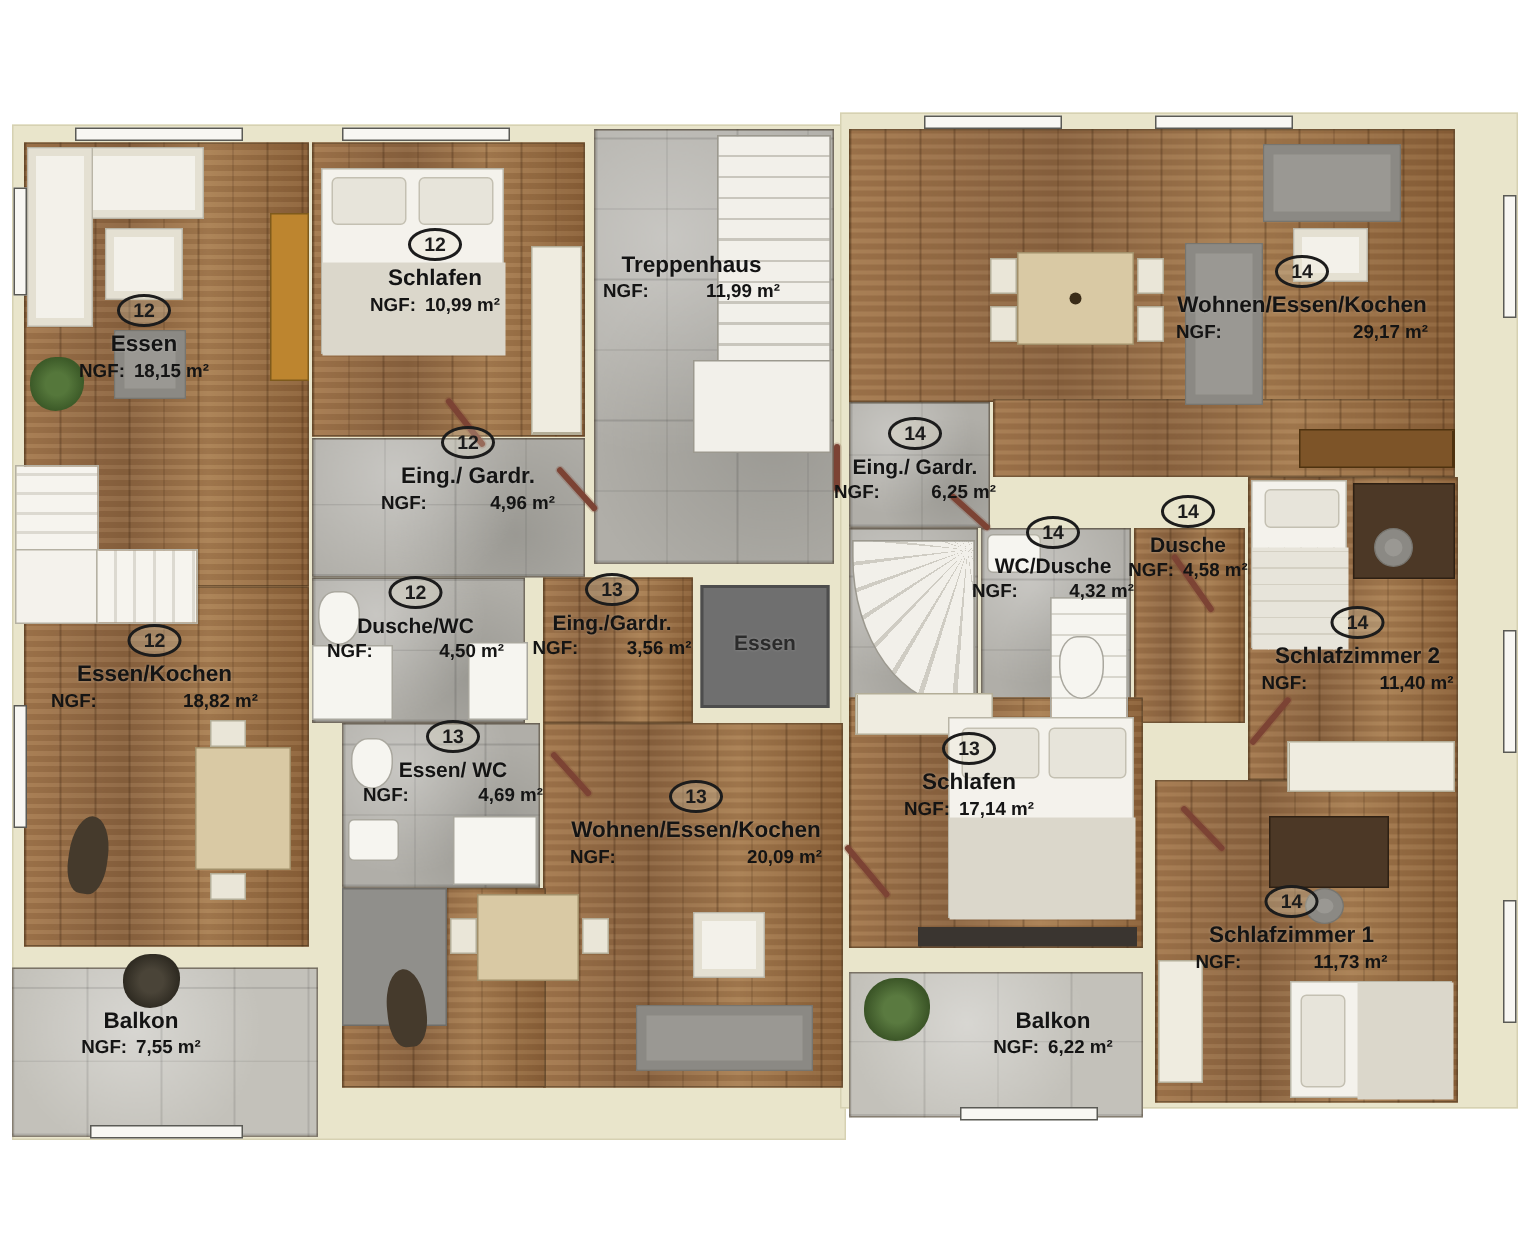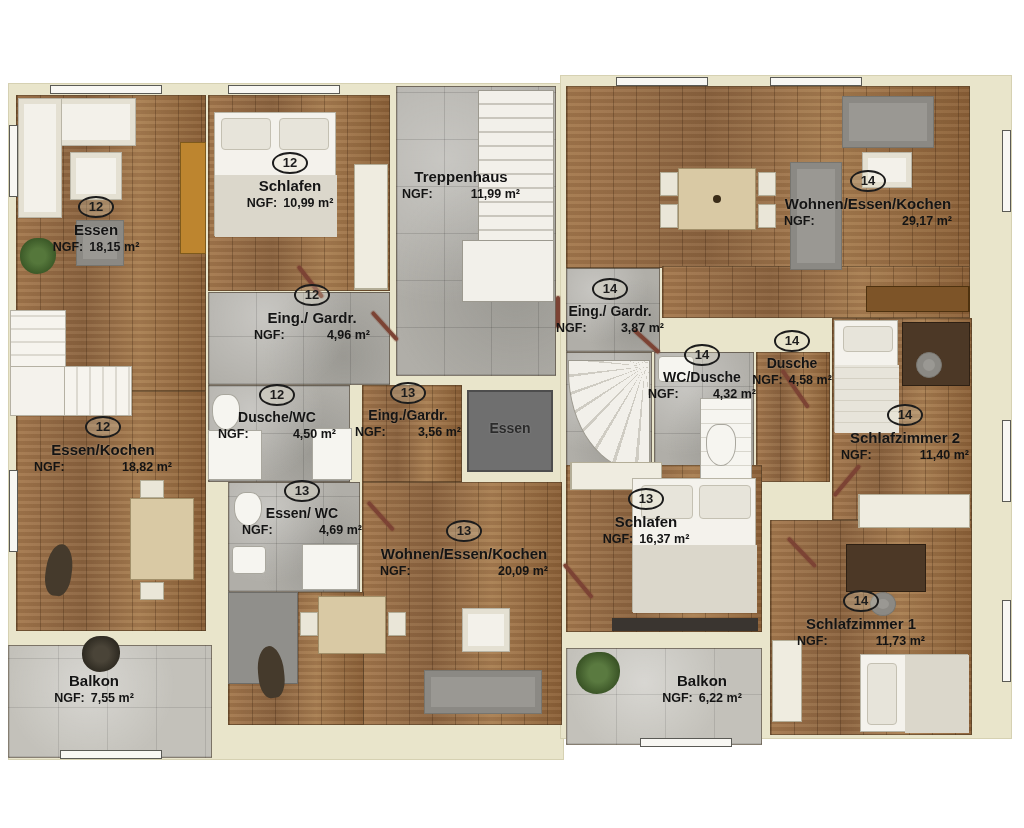--- a/index.html
+++ b/index.html
@@ -241,21 +241,21 @@
         <span>NGF:</span>
         <span>4,96 m²</span>
       </span>
   </div>
 
   <div class="lbl" style="left:552px;top:278px;width:116px;">
     <span class="badge">14</span>
     <span class="rname sm">Eing./ Gardr.</span>
     <span class="rngf spread" style="width:108px;">
         <span>NGF:</span>
-        <span>3,87 m²</span>
+        <span>6,25 m²</span>
       </span>
   </div>
 
   <div class="lbl" style="left:644px;top:344px;width:116px;">
     <span class="badge">14</span>
     <span class="rname sm">WC/Dusche</span>
     <span class="rngf spread" style="width:108px;">
         <span>NGF:</span>
         <span>4,32 m²</span>
       </span>
@@ -326,21 +326,21 @@
         <span>NGF:</span>
         <span>20,09 m²</span>
       </span>
   </div>
 
   <div class="lbl" style="left:586px;top:488px;width:120px;">
     <span class="badge">13</span>
     <span class="rname">Schlafen</span>
     <span class="rngf">
         <span>NGF:</span>
-        <span>16,37 m²</span>
+        <span>17,14 m²</span>
       </span>
   </div>
 
   <div class="lbl" style="left:794px;top:590px;width:134px;">
     <span class="badge">14</span>
     <span class="rname">Schlafzimmer 1</span>
     <span class="rngf spread" style="width:128px;">
         <span>NGF:</span>
         <span>11,73 m²</span>
       </span>

